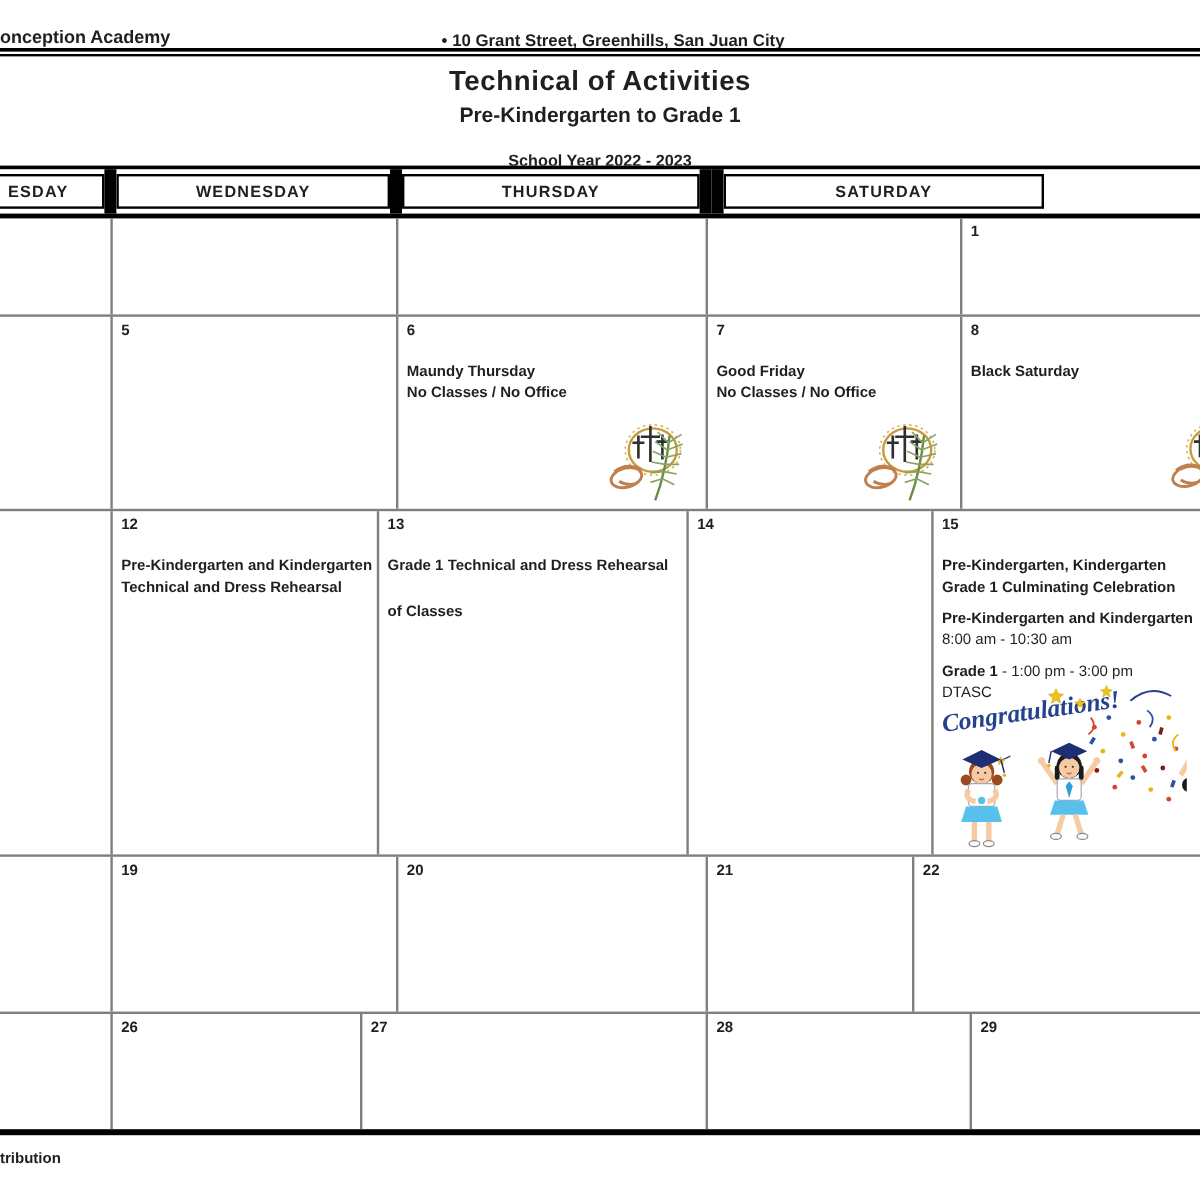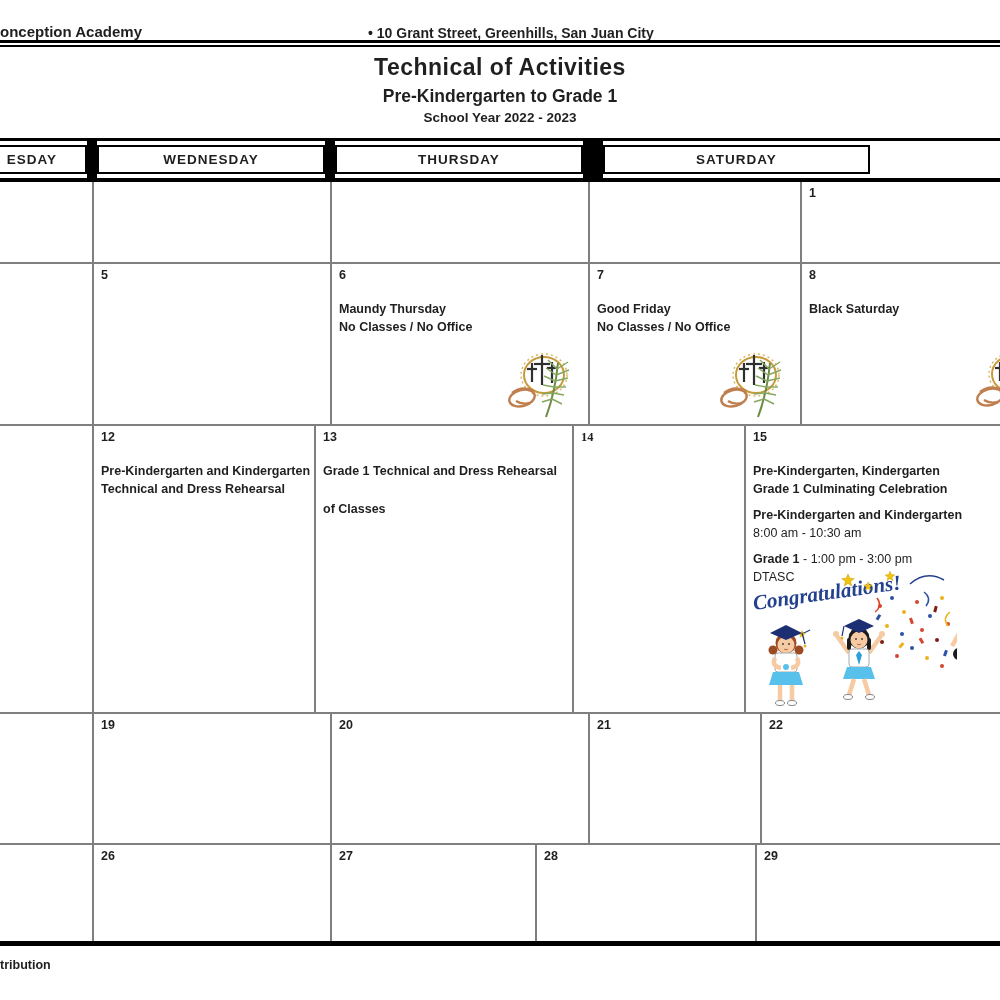--- a/index.html
+++ b/index.html
@@ -7,21 +7,21 @@
     width:1000px;height:1000px;overflow:hidden;position:relative;background:#ffffff;
     font-family:"Liberation Sans",sans-serif;color:#1f1f1f;
   }
   .topbar-name{position:absolute;top:23px;left:0;font-size:15px;font-weight:bold;white-space:nowrap;}
   .topbar-addr{position:absolute;top:25px;left:368px;font-size:14px;font-weight:bold;white-space:nowrap;}
   .rule-thick{position:absolute;top:40px;left:0;width:1000px;height:3px;background:#000;}
   .rule-thin{position:absolute;top:45px;left:0;width:1000px;height:2px;background:#000;}
   .titles{position:absolute;top:54px;left:0;width:1000px;text-align:center;}
   .title{font-size:23px;font-weight:bold;letter-spacing:.5px;}
   .subtitle{font-size:17.5px;font-weight:bold;margin-top:5px;}
-  .year{font-size:13.5px;font-weight:bold;margin-top:3px;}
+  .year{font-size:13.5px;font-weight:bold;margin-top:19px;}
 
   .calendar{position:absolute;left:-141px;top:138px;width:1213px;}
   .hdr-row{display:flex;align-items:stretch;border-top:3px solid #000;border-bottom:4px solid #000;background:#fff;}
   .hdr-cell{margin:4px 0;height:29px;border:2px solid #000;background:#fff;display:flex;align-items:center;
     justify-content:center;font-size:13.5px;font-weight:bold;letter-spacing:1px;box-sizing:border-box;flex:none;}
   .hdr-cell-first{justify-content:flex-end;padding-right:28px;}
   .hdr-sep{width:10px;background:#000;flex:none;}
   .cal-body{border-bottom:5px solid #000;}
   .cal-row{display:flex;border-bottom:2px solid #7f7f7f;box-sizing:border-box;}
   .cal-row:last-child{border-bottom:none;}
@@ -205,21 +205,21 @@
         </div>
         <div class="cal-cell" style="width: 258px;">
           <div class="date">13</div>
           <div class="para first">
             <div class="line"><span class="seg-b">Grade 1 Technical and Dress Rehearsal</span></div>
           </div>
           <div class="para" style="margin-top: 20px;">
             <div class="line"><span class="seg-b">of Classes</span></div>
           </div>
         </div>
-        <div class="cal-cell" style="width: 172px; font-family: Liberation Serif, serif;">
+        <div class="cal-cell" style="width: 204px;">
           <div class="date">14</div>
         </div>
         <div class="cal-cell" style="width: 272px;">
           <div class="date">15</div>
           <div class="para first">
             <div class="line"><span class="seg-b">Pre-Kindergarten, Kindergarten</span></div>
             <div class="line"><span class="seg-b">Grade 1 Culminating Celebration</span></div>
           </div>
           <div class="para">
             <div class="line"><span class="seg-b">Pre-Kindergarten and Kindergarten</span></div>
@@ -328,24 +328,24 @@
         </div>
         <div class="cal-cell" style="width: 172px;">
           <div class="date">21</div>
         </div>
         <div class="cal-cell" style="width: 272px;">
           <div class="date">22</div>
         </div>
       </div>
       <div class="cal-row" style="height: 96px;">
         <div class="cal-cell" style="width: 233px;"></div>
-        <div class="cal-cell" style="width: 238px;">
+        <div class="cal-cell" style="width: 208px;">
           <div class="date">26</div>
         </div>
-        <div class="cal-cell" style="width: 205px;">
+        <div class="cal-cell" style="width: 288px;">
           <div class="date">27</div>
         </div>
         <div class="cal-cell" style="width: 220px;">
           <div class="date">28</div>
         </div>
         <div class="cal-cell" style="width: 272px;">
           <div class="date">29</div>
         </div>
       </div>
     </div>

